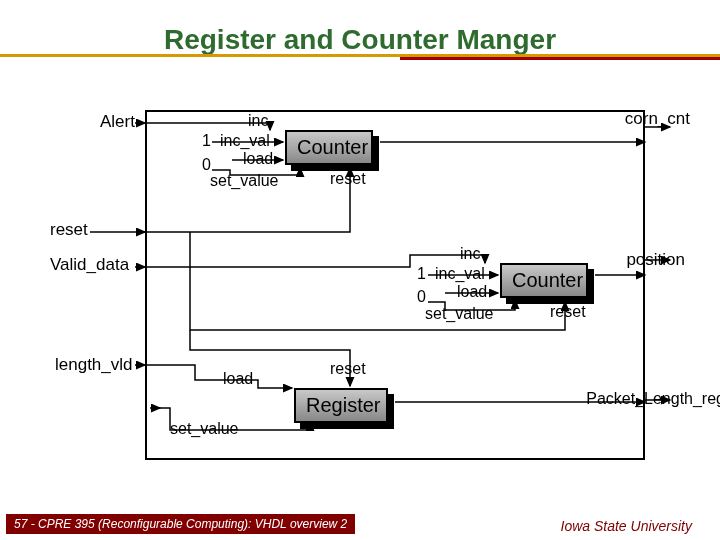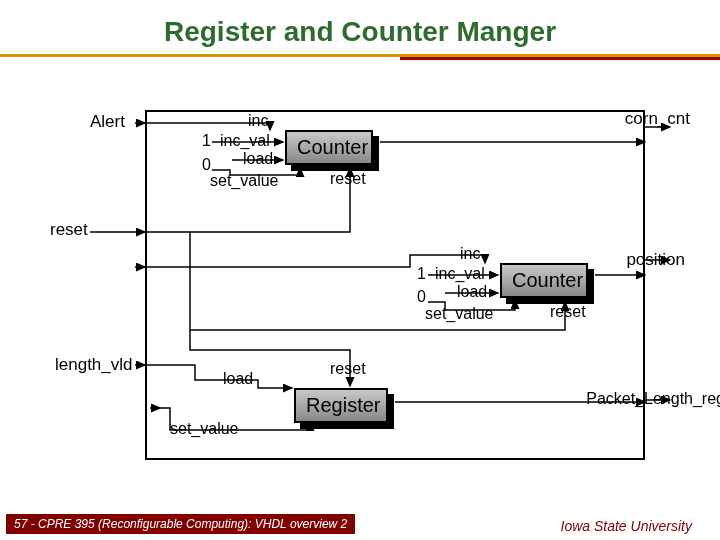--- a/index.html
+++ b/index.html
@@ -9,21 +9,21 @@
     font-family: Arial, sans-serif;
     background: #fff;
     position: relative;
     overflow: hidden;
   }
   .title {
     text-align: center;
     font-size: 28px;
     font-weight: bold;
     color: #2e6b2e;
-    padding: 16px 0 4px;
+    padding: 24px 0 4px;
   }
   .title-underline {
     position: absolute;
     top: 54px;
     left: 0;
     right: 0;
     height: 6px;
   }
   .title-underline .line1 {
     position: absolute;
@@ -105,22 +105,23 @@
 <div class="title">Register and Counter Manger</div>
 <div class="title-underline">
   <div class="line1"></div>
   <div class="line2"></div>
 </div>
 
 <div class="diagram">
 
   <div class="outer-box"></div>
 
-  <div class="label" style="top:32px;left:50px">Alert</div>
+  <div class="label" style="top:32px;left:60px">Alert</div>
   <div class="label" style="top:140px;left:10px">reset</div>
+  <div class="label" style="top:175px;left:10px">Valid_data</div>
   <div class="label" style="top:275px;left:15px">length_vld</div>
 
   <div class="label" style="top:29px;right:-10px">corn_cnt</div>
   <div class="label" style="top:170px;right:-5px">position</div>
   <div class="label" style="top:310px;right:-45px;font-size:16px">Packet_Length_reg</div>
 
   <div class="block" style="top:50px;left:245px;width:88px">Counter</div>
 
   <div class="label" style="top:32px;left:208px;font-size:16px">inc</div>
   <div class="label" style="top:52px;left:180px;font-size:16px">inc_val</div>

